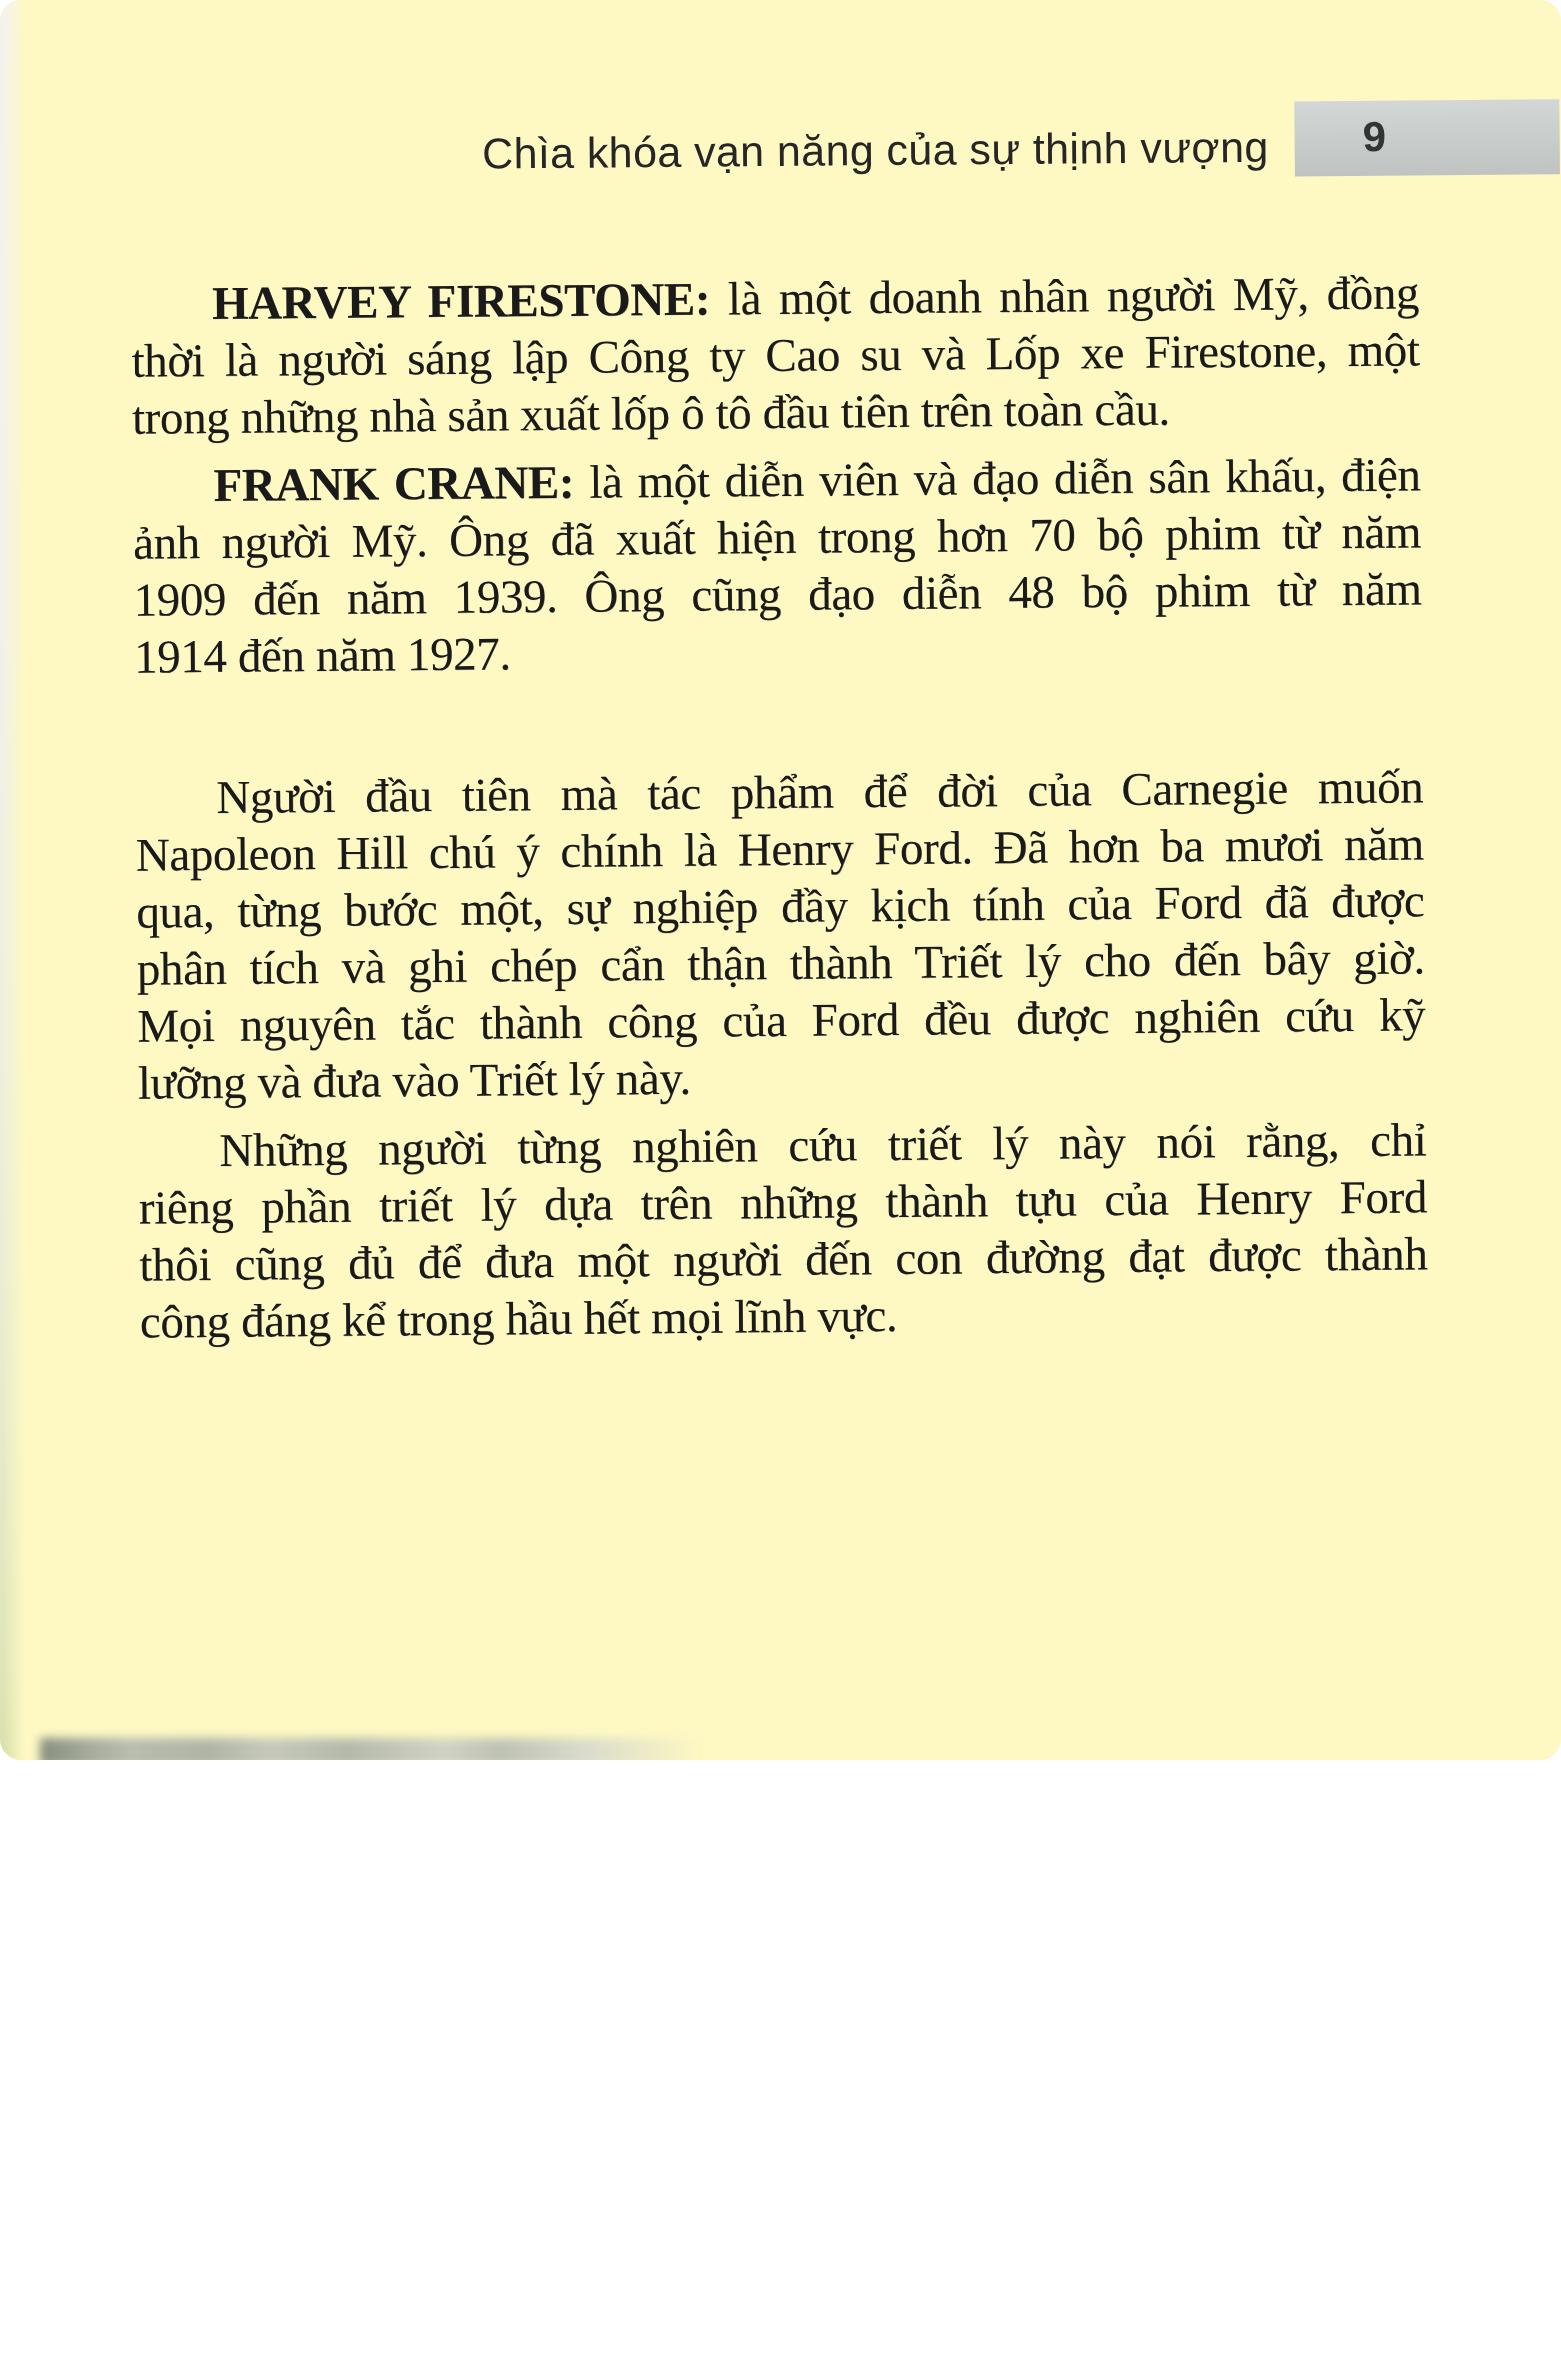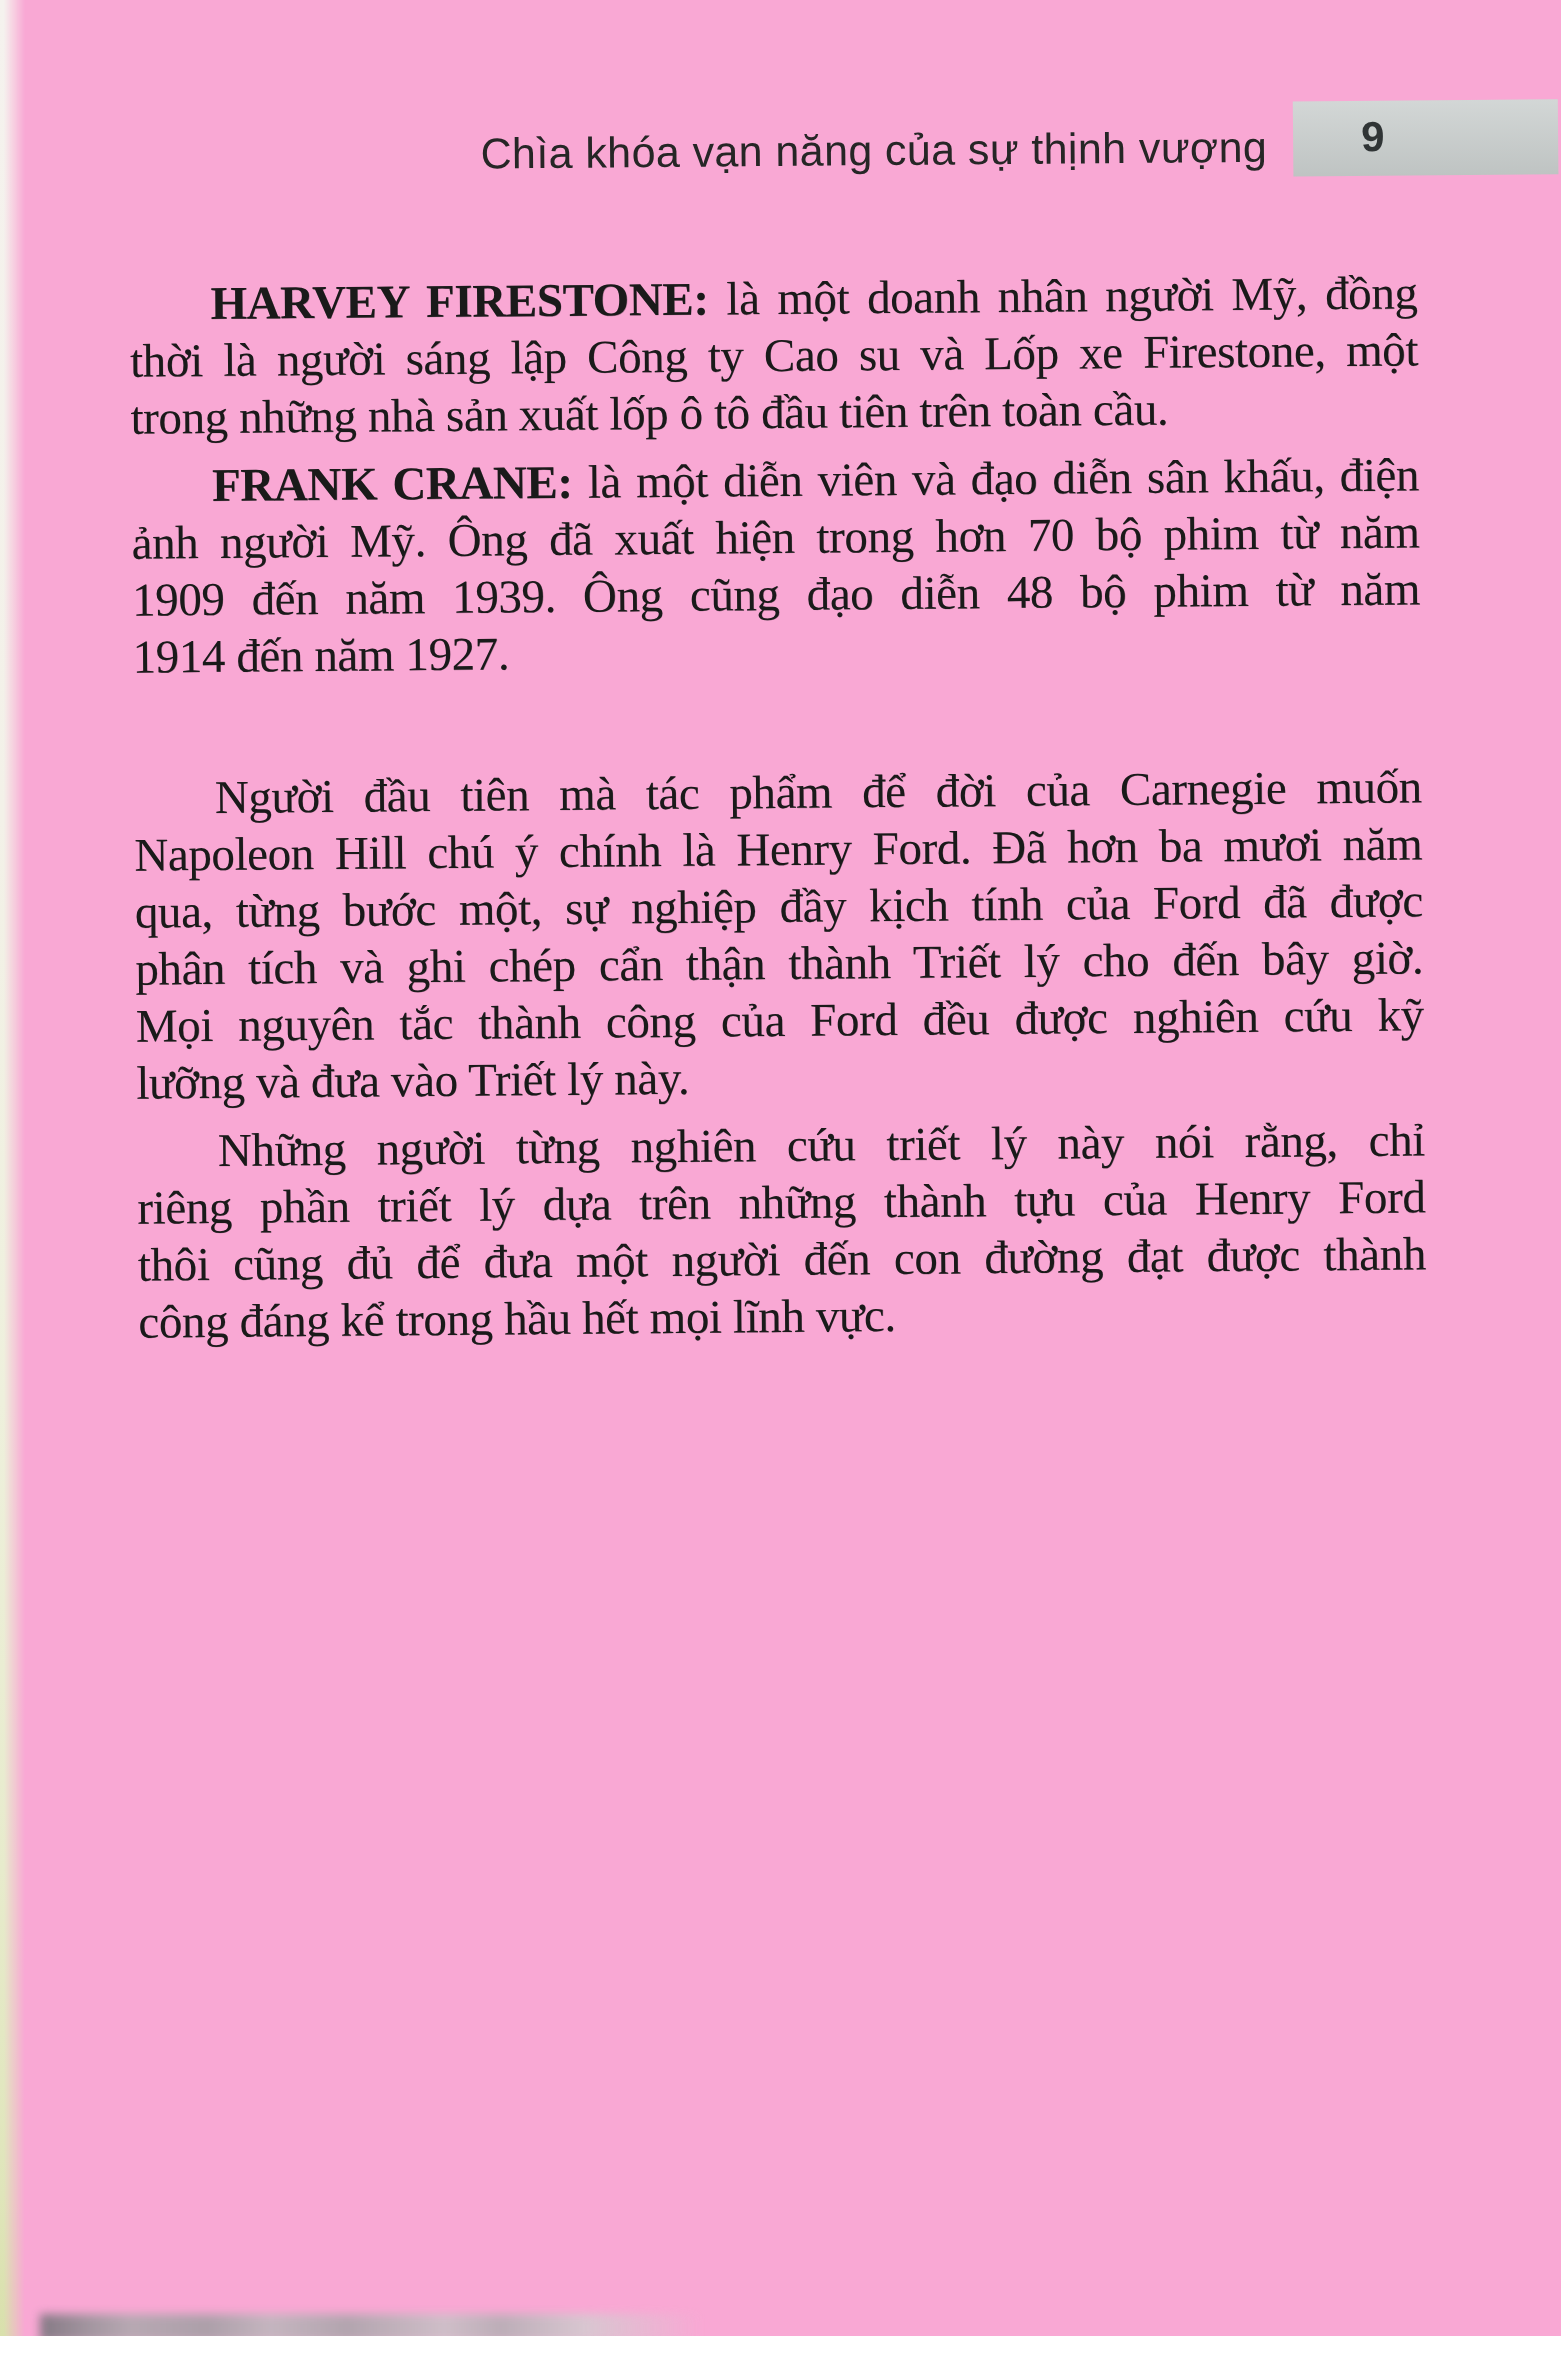--- a/index.html
+++ b/index.html
@@ -1,22 +1,23 @@
 <!DOCTYPE html>
 <html lang="vi" style="--box-color: #c9cecd;font-size:12.4px"><head>
 <meta charset="utf-8">
 <style>
   html, body { margin: 0; padding: 0; }
   .page {
     position: relative;
     width: 1561px;
-    height: 2336px;
-    background: #f9a8d4;
+    height: 1760px;
+    background: #fef9c3;
     overflow: hidden;
     font-family: "Liberation Serif", serif;
+    border-radius: 21px;
   }
 
   
   .tilt {
     position: absolute;
     inset: 0;
     transform: rotate(-0.5deg);
     transform-origin: 50% 30%;
   }
 

